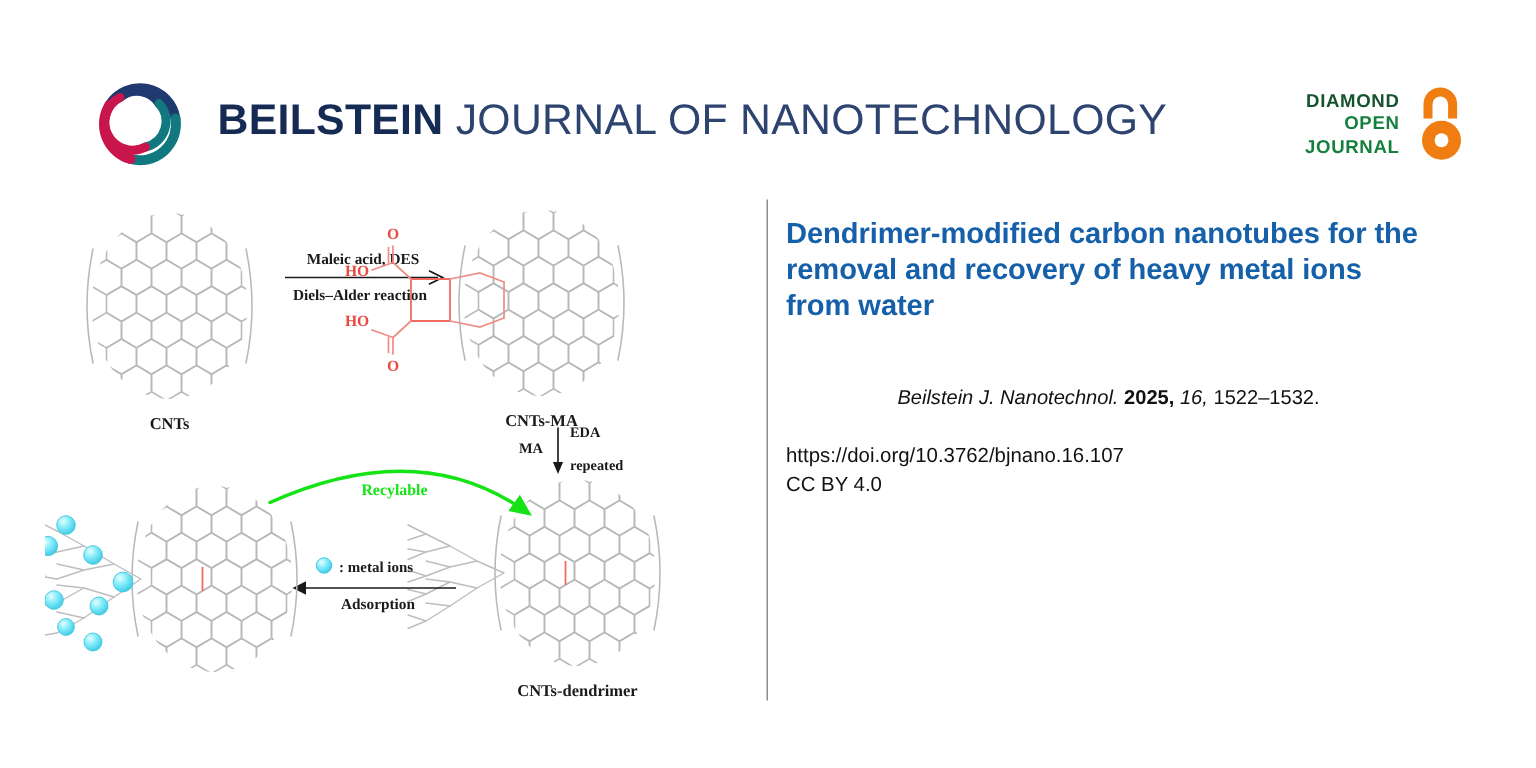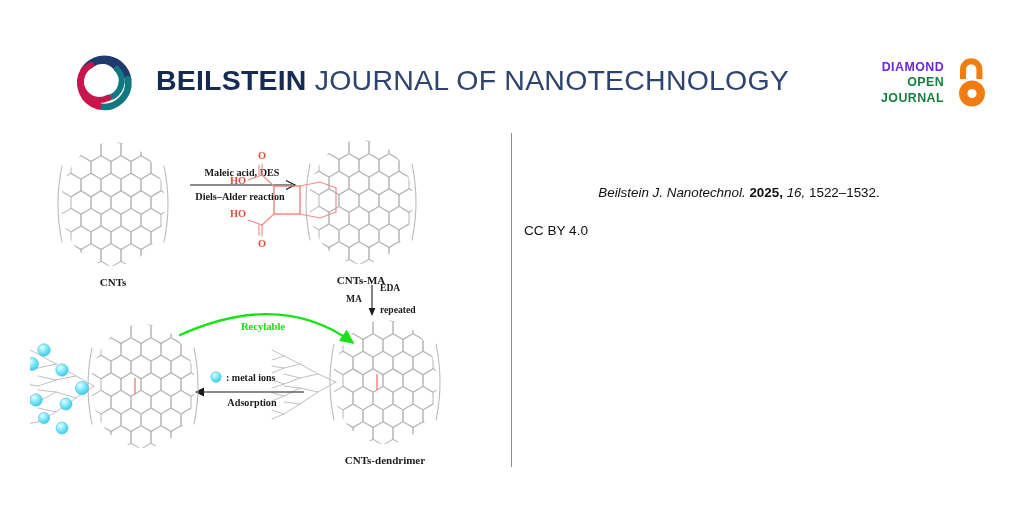--- a/index.html
+++ b/index.html
@@ -18,21 +18,21 @@
   #page {
     position: relative;
     width: 1024px;
     height: 512px;
     background: #ffffff;
   }
 
   
   #masthead {
     position: absolute;
-    left: 15px;
+    left: 4px;
     top: 0;
     width: 882px;
     height: 130px;
   }
   #brand-lockup {
     position: absolute;
     left: 57px;
     top: 48px;
     display: flex;
     align-items: center;
@@ -68,21 +68,21 @@
     align-items: center;
     gap: 9px;
   }
   #oa-text {
     text-align: right;
     line-height: 1.22;
     font-weight: bold;
     font-size: 12.4px;
     letter-spacing: 0.45px;
   }
-  #oa-line-diamond { color: #6d28d9; }
+  #oa-line-diamond { color: #14532d; }
   #oa-line-open,
   #oa-line-access { color: #15803d; }
   #oa-lock {
     width: 38px;
     height: 52px;
     display: block;
   }
 
   
   #divider {
@@ -233,29 +233,31 @@
 
         <circle cx="19" cy="36.5" r="13" fill="#f07d12"></circle>
         <circle cx="19" cy="36.5" r="4.6" fill="#ffffff"></circle>
       </svg>
     </div>
   </div>
 
   <div id="divider"></div>
 
   <div id="article-panel">
+    <h1 id="article-title">Dendrimer-modified carbon nanotubes for the removal and recovery of heavy metal ions from water</h1>
 
     <div id="article-citation">
       <span class="cit-journal">Beilstein J. Nanotechnol.</span>
       <span class="cit-year">2025,</span>
       <span class="cit-volume">16,</span>
       <span class="cit-pages">1522–1532.</span>
     </div>
 
     <div id="article-links">
+      <span id="article-doi">https://doi.org/10.3762/bjnano.16.107</span>
       <span id="article-license">CC BY 4.0</span>
     </div>
   </div>
 
   <div id="graphical-abstract">
     <svg id="ga-svg" viewBox="0 0 460 345">
 
       <defs>
 
         <g id="hexcell">

